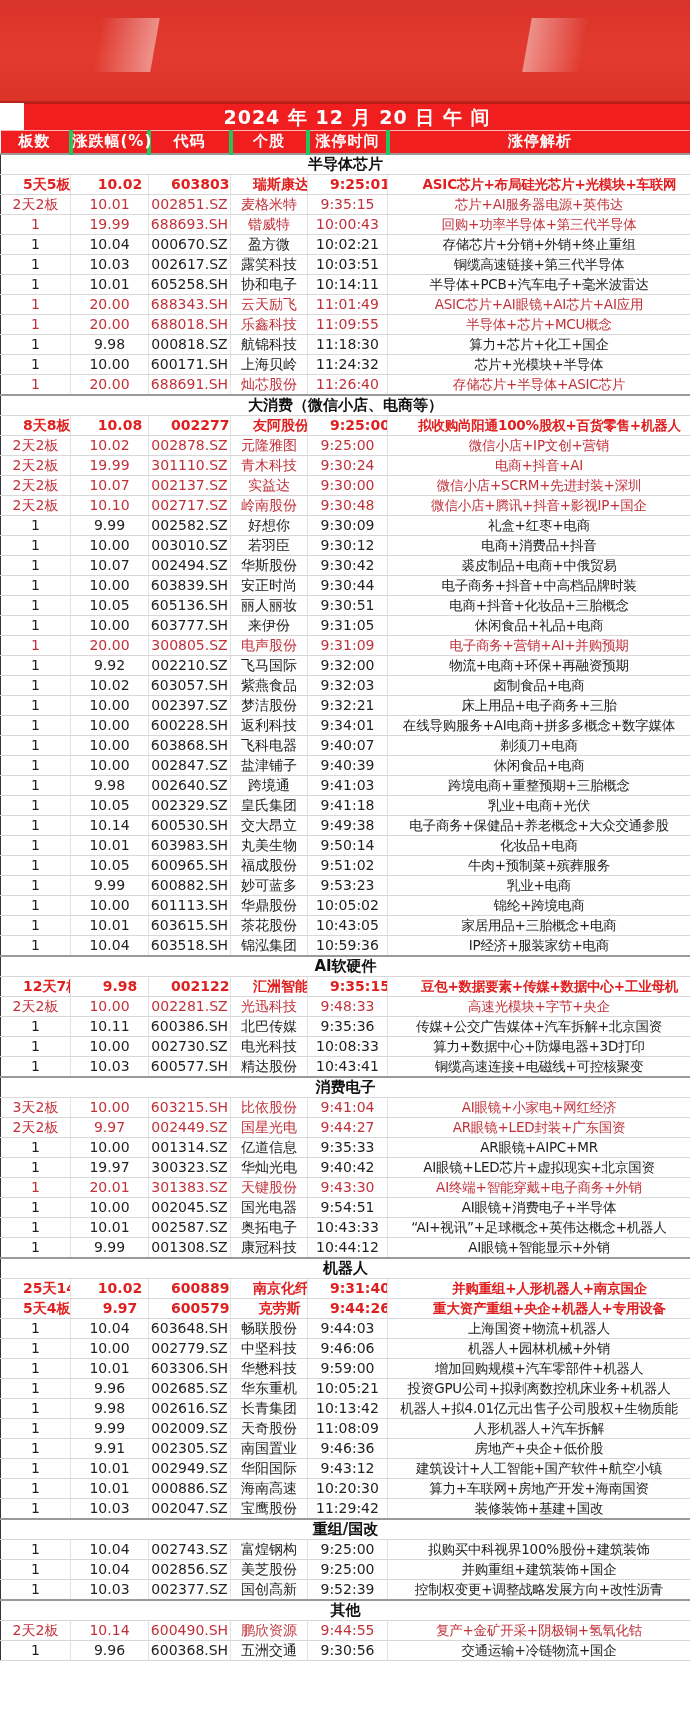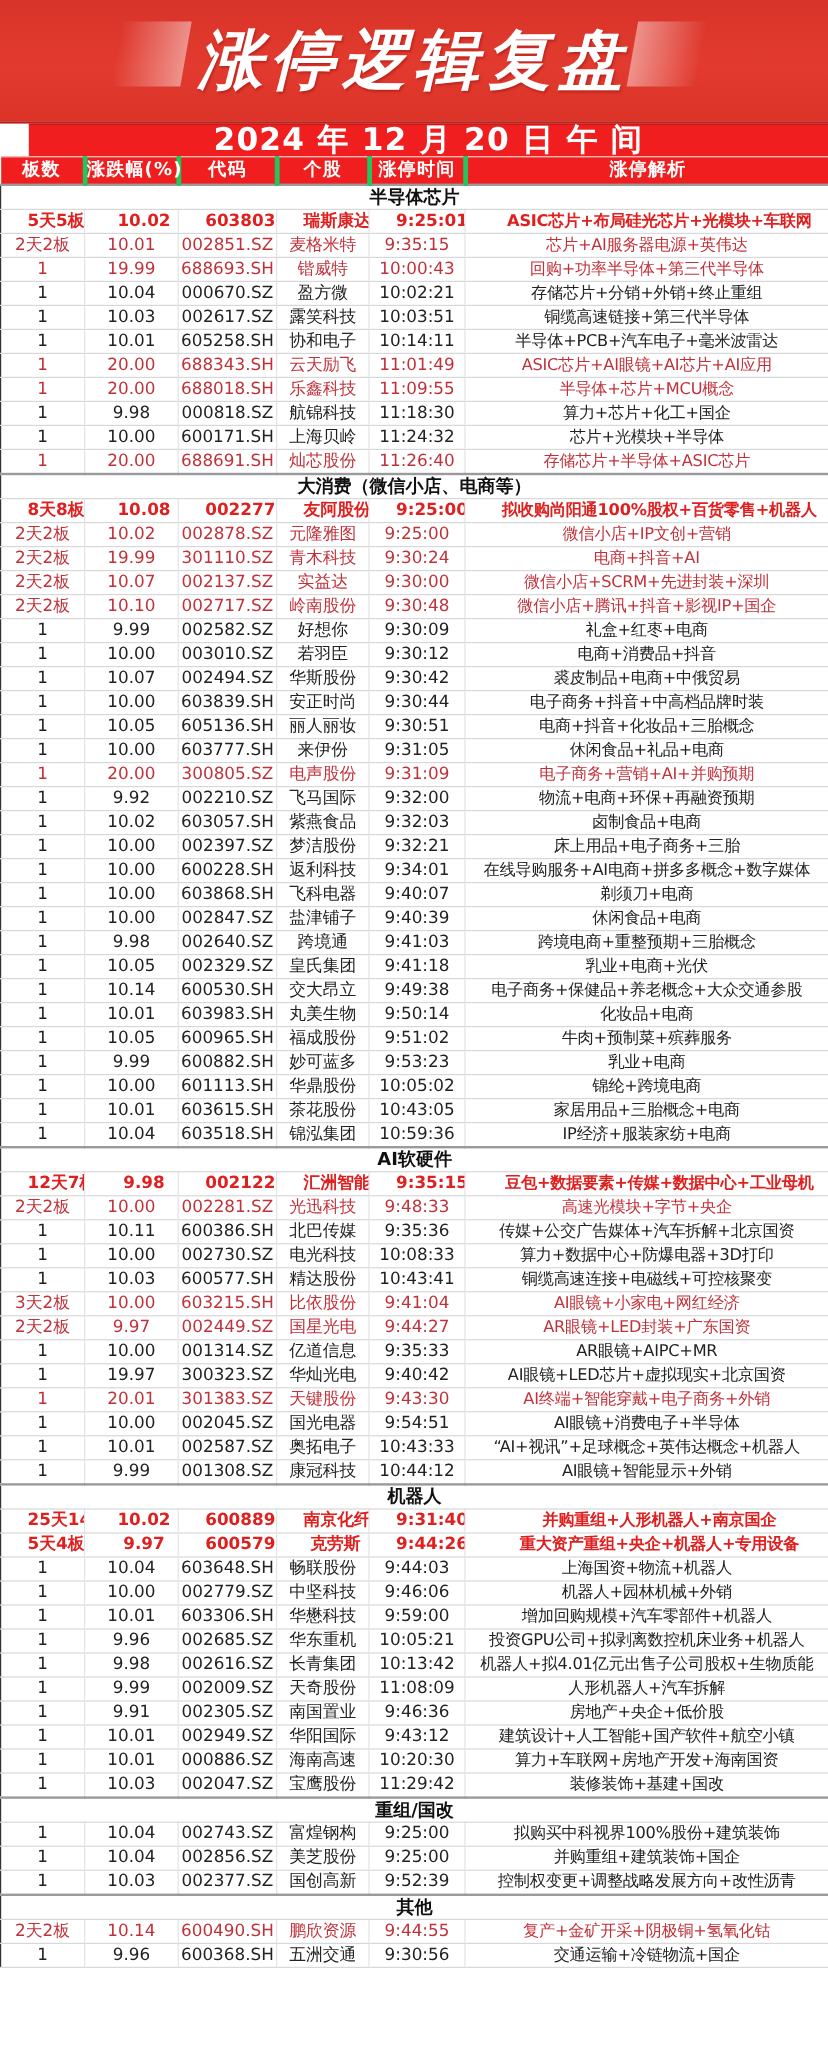--- a/index.html
+++ b/index.html
@@ -17,21 +17,21 @@
   .banner .deco.left { left: 97px; }
   .banner .deco.right { left: 527px; transform: skewX(-10deg) scaleX(-1); }
   .banner .title {
     position: absolute; left: 0; right: 0; top: 14px; text-align: center;
     color: #ffffff; font-size: 54px; font-weight: bold; letter-spacing: 6px;
     font-style: italic; text-shadow: 1px 2px 2px rgba(120,0,0,0.35);
     font-family: "DejaVu Sans", sans-serif;
   }
   .datebar {
     height: 27px; background: #f01e1e; color: #ffffff; text-align: center;
-    font-size: 26px; font-weight: bold; line-height: 27px; letter-spacing: 1px;
+    font-size: 19px; font-weight: bold; line-height: 27px; letter-spacing: 1px;
     border-top: 1px solid #c01717;
     margin-left: 24px;
   }
   table { width: 690px; border-collapse: collapse; table-layout: fixed; }
   col.c1 { width: 70px; } col.c2 { width: 78px; } col.c3 { width: 82px; }
   col.c4 { width: 77px; } col.c5 { width: 80px; } col.c6 { width: 303px; }
   thead th {
     height: 23px; background: #f01e1e; color: #ffffff; font-size: 15px;
     font-weight: bold; border-left: 4px solid #22c55e; border-top: 1px solid #f8b5b5;
     letter-spacing: 1px; white-space: nowrap;
@@ -51,21 +51,20 @@
   tr.red td { color: #c0323a; }
   tr.hot td { color: #e01f1f; font-weight: bold; padding-left: 22px; }
   td.analysis { font-size: 13.5px; letter-spacing: -0.2px; }
 </style>
 </head>
 <body>
 
 <div class="banner">
   <div class="deco left"></div>
   <div class="deco right"></div>
-  <div class="title">涨停逻辑复盘</div>
 </div>
 <div class="datebar">2024 年 12 月 20 日 午 间</div>
 
 <table>
   <colgroup>
     <col class="c1">
       <col class="c2">
       <col class="c3">
       <col class="c4">
       <col class="c5">
@@ -428,20 +427,23 @@
         <td class="analysis">算力+数据中心+防爆电器+3D打印</td>
       </tr>
       <tr>
         <td>1</td>
         <td>10.03</td>
         <td>600577.SH</td>
         <td>精达股份</td>
         <td>10:43:41</td>
         <td class="analysis">铜缆高速连接+电磁线+可控核聚变</td>
       </tr>
+      <tr class="section">
+        <td colspan="6">消费电子</td>
+      </tr>
       <tr class="red">
         <td>3天2板</td>
         <td>10.00</td>
         <td>603215.SH</td>
         <td>比依股份</td>
         <td>9:41:04</td>
         <td class="analysis">AI眼镜+小家电+网红经济</td>
       </tr>
       <tr class="red">
         <td>2天2板</td>

